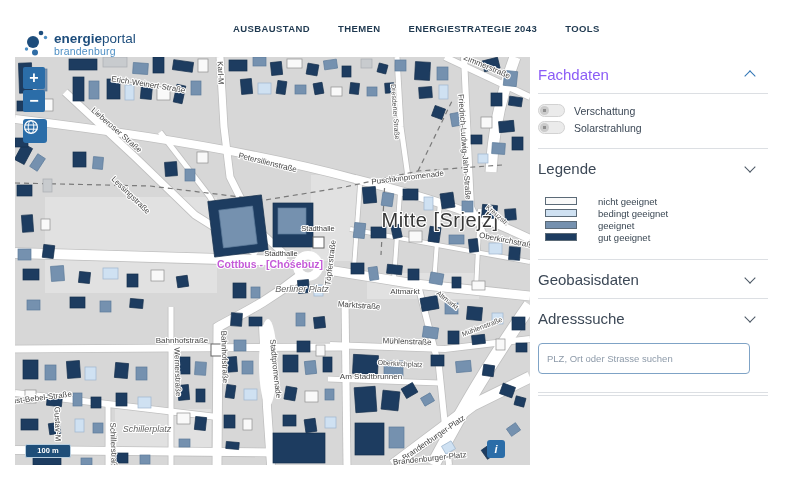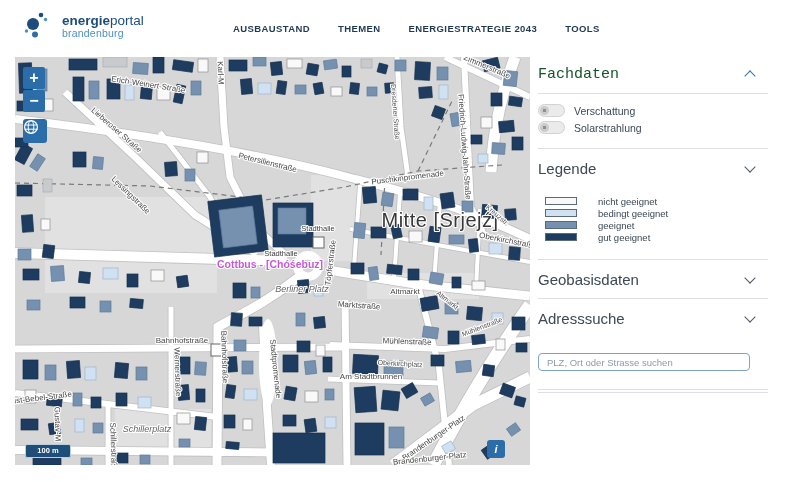--- a/index.html
+++ b/index.html
@@ -1,20 +1,20 @@
 <!DOCTYPE html>
 <html><head>
 <meta charset="utf-8">
 <style>
   html,body{margin:0;padding:0;background:#fff;}
   .page{position:relative;width:800px;height:482px;background:#ffffff;overflow:hidden;
         font-family:"Liberation Sans",sans-serif;}
   
   .hdr{position:absolute;left:0;top:0;width:800px;height:57px;background:#fff;}
-  .logo{position:absolute;left:24px;top:10px;display:flex;gap:12px;cursor:pointer;}
+  .logo{position:absolute;left:24px;top:28px;display:flex;gap:4px;cursor:pointer;}
   .logo-text{line-height:1.05;padding-top:4px;}
   .logo-main{font-size:13.5px;color:#1d4d7c;}
   .logo-main b{font-weight:700;}
   .logo-main span{font-weight:400;}
   .logo-sub{font-size:10.5px;color:#4d8fc4;letter-spacing:.2px;}
   nav{position:absolute;left:233px;top:0;height:57px;display:flex;align-items:center;gap:28px;}
   nav a{font-size:9.5px;font-weight:700;letter-spacing:.4px;color:#1f3950;text-decoration:none;cursor:pointer;}
   
   .map{position:absolute;left:15px;top:57px;width:515px;height:408px;background:#d7d7d7;overflow:hidden;}
   .map svg{position:absolute;left:0;top:0;}
@@ -32,43 +32,43 @@
   .ml-street{font-size:8px;fill:#474747;}
   .ml-street-sm{font-size:7px;fill:#4d4d4d;}
   .ml-poi{font-size:7.5px;fill:#3c3c3c;}
   .ml-place{font-size:9px;fill:#666;font-style:italic;}
   .ml-district{font-size:20px;fill:#383838;font-weight:500;letter-spacing:.5px;}
   .ml-city{font-size:10.5px;font-weight:700;}
   
   .sidebar{position:absolute;left:538px;top:57px;width:230px;color:#3c4856;}
   .sec-head{display:flex;justify-content:space-between;align-items:center;height:34px;cursor:pointer;}
   .sec-title{font-size:15px;}
-  .accent{color:#14532d;font-family:Liberation Mono, monospace;}
+  .accent{color:#8b5cf6;}
   .chev{width:7px;height:7px;border-right:1.6px solid #4a5764;border-bottom:1.6px solid #4a5764;
         transform:rotate(45deg);margin-right:14px;margin-top:-3px;}
   .chev.up{transform:rotate(-135deg);margin-top:4px;border-color:#2f75b5;}
   hr{border:0;border-top:1px solid #dcdfe3;margin:2px 0;}
   .toggles{padding:6px 0 10px 0;}
   .trow{display:flex;align-items:center;gap:9px;height:17px;}
   .tog{width:27px;height:13px;border-radius:7px;background:#ebebeb;border:1px solid #d2d2d2;
        position:relative;box-sizing:border-box;cursor:pointer;flex:0 0 auto;}
   .tog .knob{position:absolute;top:1px;left:1px;width:9px;height:9px;border-radius:50%;
        background:radial-gradient(circle,#8f8f8f 0 1.5px,#cbcbcb 1.6px);}
   .tog.on{background:#1e70b8;border-color:#1e70b8;}
   .tog.on .knob{left:auto;right:1px;background:#fff;}
   .tlabel{font-size:10.5px;color:#3c4856;}
   .legend-wrap{padding:10px 0 14px 0;}
   .legend-head{font-size:9.5px;color:#5a6570;margin-bottom:7px;}
   .lrow{display:flex;align-items:center;height:12px;padding-left:7px;}
   .swatch{width:32px;height:8px;border:1px solid #5b6a77;box-sizing:border-box;flex:0 0 auto;}
   .llabel{font-size:9.5px;color:#3a4753;margin-left:21px;}
   .search-wrap{padding:8px 2px 16px 0;}
-  .search-wrap input{width:212px;height:18px;border:1px solid #7fa3c6;border-radius:4px;
+  .search-wrap input{width:212px;height:31px;border:1px solid #7fa3c6;border-radius:4px;
        font-size:9.5px;padding:0 8px;color:#333;outline:none;box-sizing:border-box;
-       font-family:"Liberation Sans",sans-serif;margin-top:10px;}
+       font-family:"Liberation Sans",sans-serif;}
   .search-wrap input::placeholder{color:#8d9aa9;}
 </style>
 </head>
 <body>
 
 <div class="page">
 
   <div class="hdr">
     <div class="logo">
       <svg width="26" height="30" viewBox="0 0 26 30">

